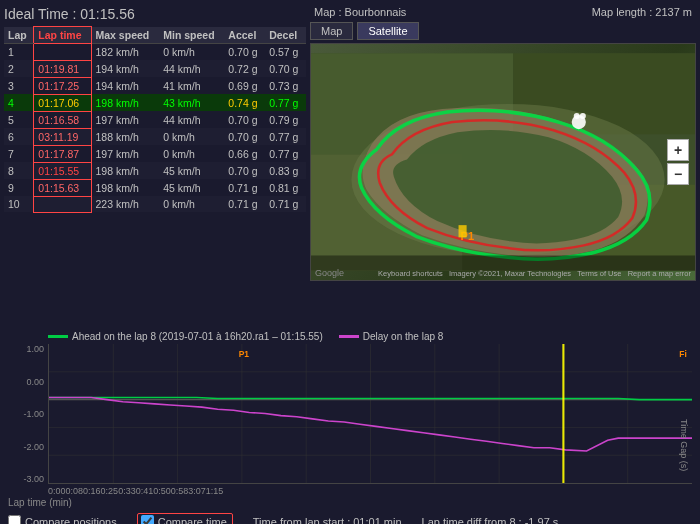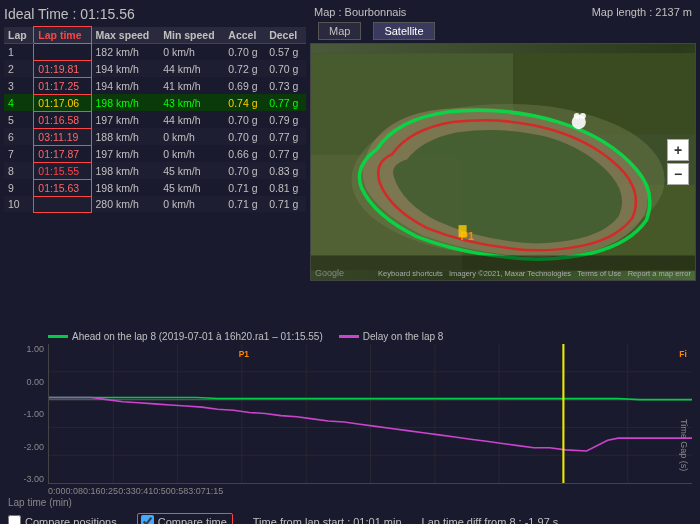--- a/index.html
+++ b/index.html
@@ -107,21 +107,20 @@
       color: #c0c0c0;
     }
 
     .map-btn {
       padding: 2px 10px;
       background: #2a2a3e;
       border: 1px solid #555;
       color: #c0c0c0;
       cursor: pointer;
       font-size: 11px;
-      margin-left: 8px;
     }
 
     .map-btn.active {
       background: #3a3a5e;
       color: #fff;
     }
 
     .map-image {
       flex: 1;
       background: #2a4a2a;
@@ -371,21 +370,21 @@
             <td>9</td>
             <td class="lap-time-cell">01:15.63</td>
             <td>198 km/h</td>
             <td>45 km/h</td>
             <td>0.71 g</td>
             <td>0.81 g</td>
           </tr>
           <tr>
             <td>10</td>
             <td class="lap-time-cell"></td>
-            <td>280 km/h</td>
+            <td>223 km/h</td>
             <td>0 km/h</td>
             <td>0.71 g</td>
             <td>0.71 g</td>
           </tr>
         </tbody>
     </table>
   </div>
 
   <div class="map-container">
     <div class="map-header">

